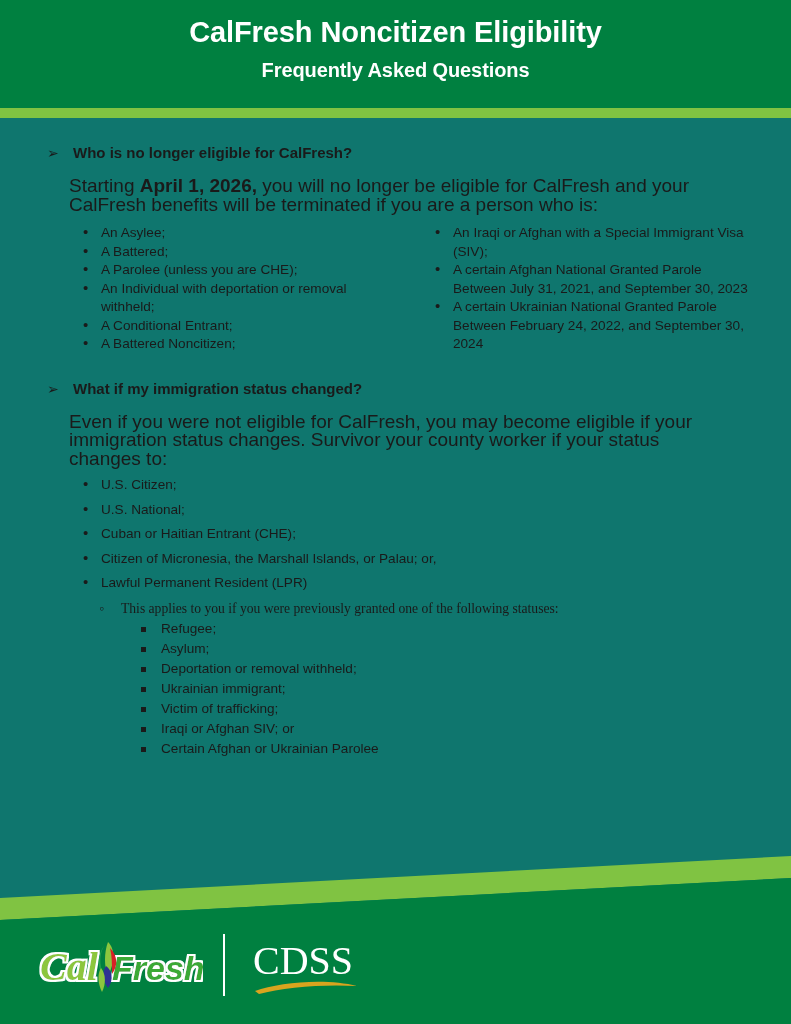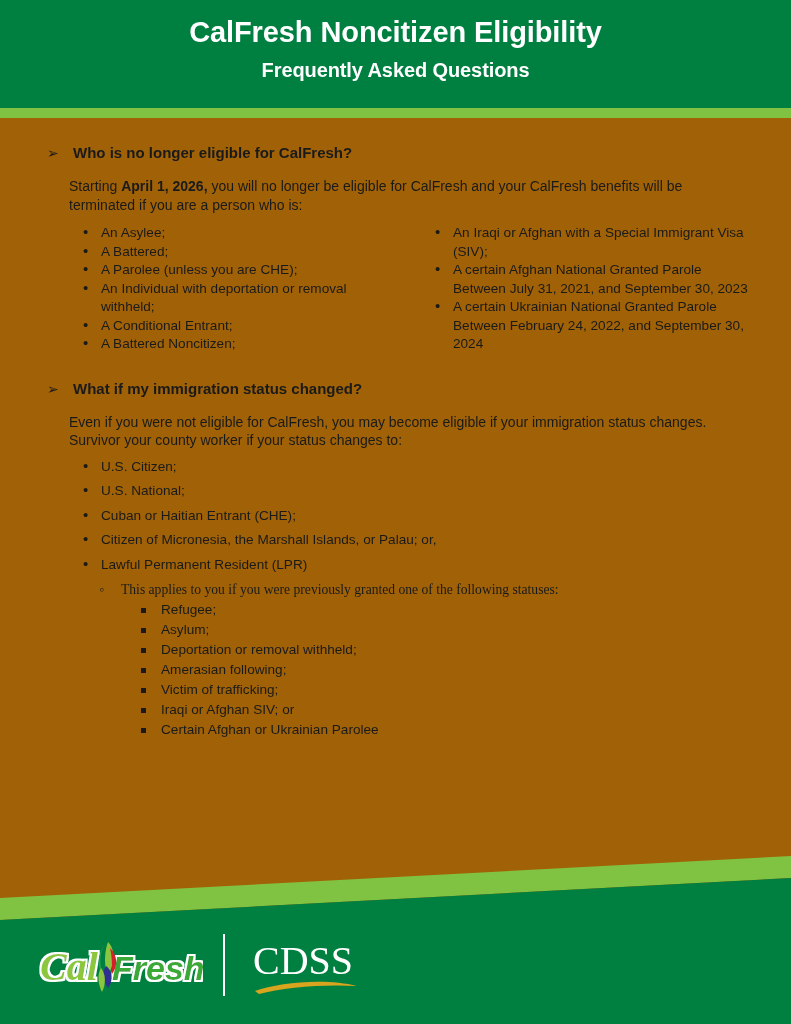--- a/index.html
+++ b/index.html
@@ -8,21 +8,21 @@
     width: 791px;
     height: 1024px;
     background: #ffffff;
     font-family: "Liberation Sans", sans-serif;
   }
 
   .page {
     position: relative;
     width: 791px;
     height: 1024px;
-    background: #a16207;
+    background: #0f766e;
     overflow: hidden;
   }
 
   
   .header-band {
     position: absolute;
     left: 0; top: 0;
     width: 791px;
     height: 108px;
     background: #008040;
@@ -80,21 +80,21 @@
     font-size: 15px;
     font-weight: bold;
     line-height: 22px;
     color: #1a1a1a;
   }
 
   .para {
     margin-left: 69px;
     margin-right: 76px;
     margin-top: 13px;
-    font-size: 14px;
+    font-size: 19px;
     line-height: 18.5px;
     color: #1a1a1a;
   }
   .para b { font-weight: bold; }
 
   
   .two-col {
     display: flex;
     margin-top: 10px;
     margin-left: 69px;
@@ -251,21 +251,21 @@
       </ul>
 
       <ul class="b2">
         <li>This applies to you if you were previously granted one of the following statuses:</li>
       </ul>
 
       <ul class="b3">
         <li>Refugee;</li>
         <li>Asylum;</li>
         <li>Deportation or removal withheld;</li>
-        <li>Amerasian following;</li>
+        <li>Ukrainian immigrant;</li>
         <li>Victim of trafficking;</li>
         <li>Iraqi or Afghan SIV; or</li>
         <li>Certain Afghan or Ukrainian Parolee</li>
       </ul>
     </div>
 
   </div>
 
   <div class="footer">
 

